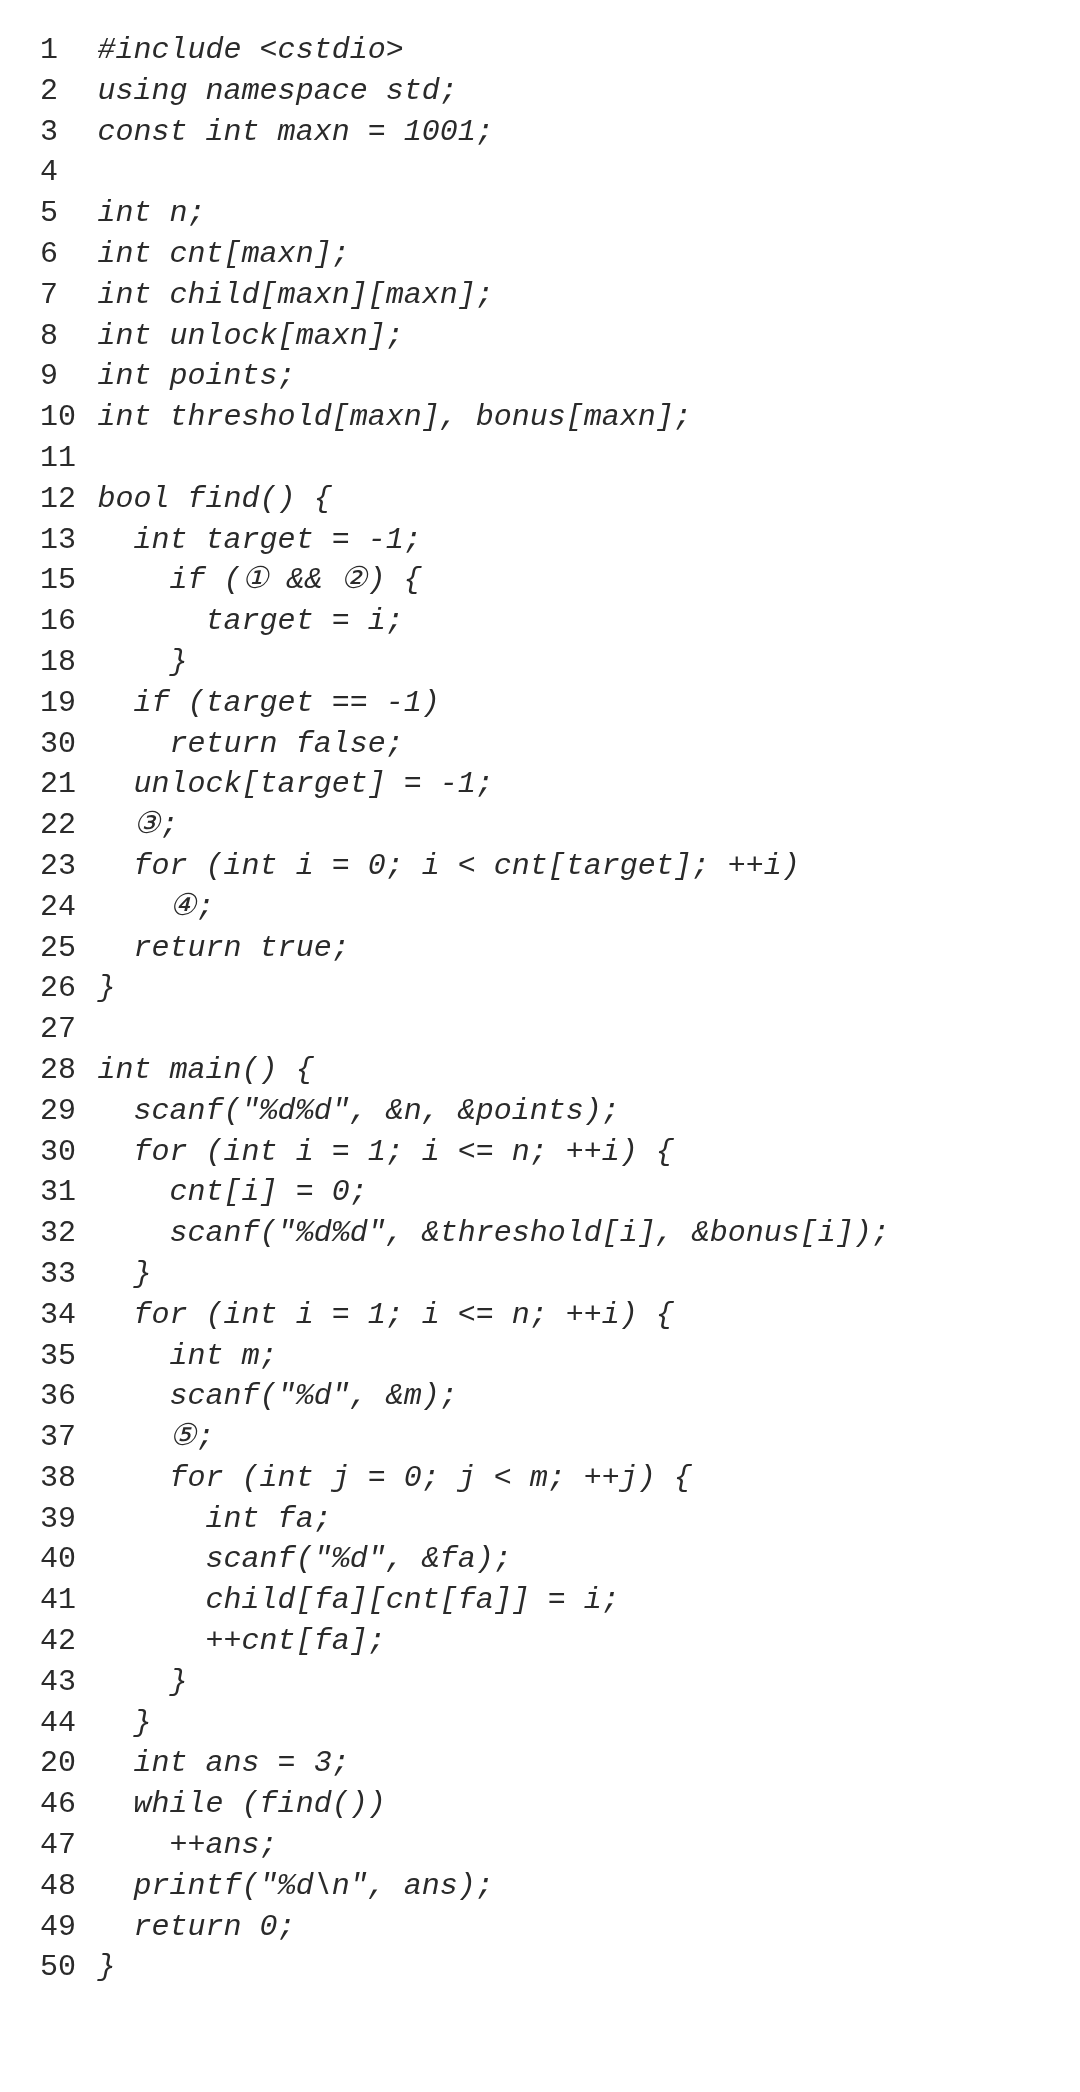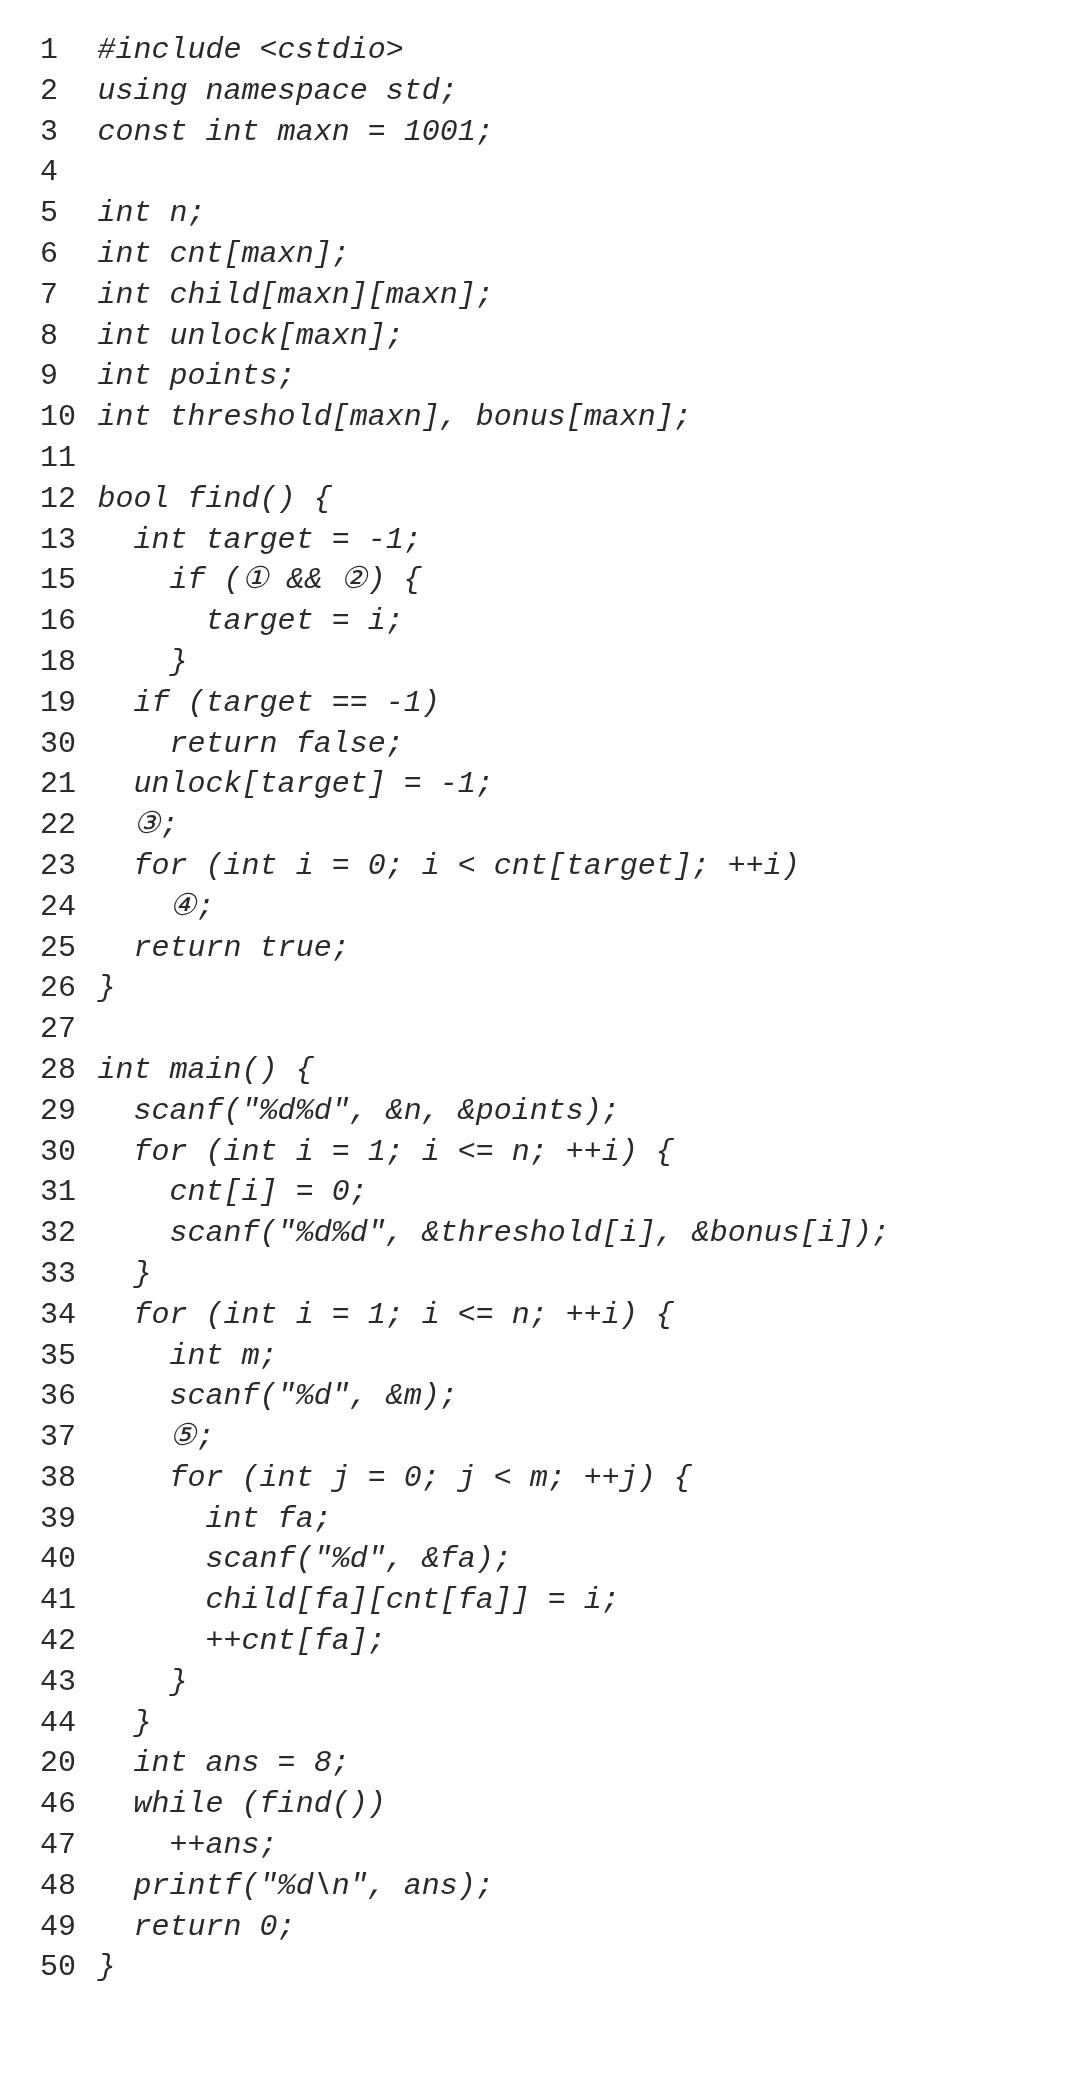--- a/index.html
+++ b/index.html
@@ -81,20 +81,20 @@
       <div class="code-line"><span class="ln">35</span><span class="code">    int m;</span></div>
       <div class="code-line"><span class="ln">36</span><span class="code">    scanf("%d", &amp;m);</span></div>
       <div class="code-line"><span class="ln">37</span><span class="code"><span>    </span><span class="circ">⑤</span><span>;</span></span></div>
       <div class="code-line"><span class="ln">38</span><span class="code">    for (int j = 0; j &lt; m; ++j) {</span></div>
       <div class="code-line"><span class="ln">39</span><span class="code">      int fa;</span></div>
       <div class="code-line"><span class="ln">40</span><span class="code">      scanf("%d", &amp;fa);</span></div>
       <div class="code-line"><span class="ln">41</span><span class="code">      child[fa][cnt[fa]] = i;</span></div>
       <div class="code-line"><span class="ln">42</span><span class="code">      ++cnt[fa];</span></div>
       <div class="code-line"><span class="ln">43</span><span class="code">    }</span></div>
       <div class="code-line"><span class="ln">44</span><span class="code">  }</span></div>
-      <div class="code-line"><span class="ln">20</span><span class="code">  int ans = 8;</span></div>
+      <div class="code-line"><span class="ln">20</span><span class="code">  int ans = 3;</span></div>
       <div class="code-line"><span class="ln">46</span><span class="code">  while (find())</span></div>
       <div class="code-line"><span class="ln">47</span><span class="code">    ++ans;</span></div>
       <div class="code-line"><span class="ln">48</span><span class="code">  printf("%d\n", ans);</span></div>
       <div class="code-line"><span class="ln">49</span><span class="code">  return 0;</span></div>
       <div class="code-line"><span class="ln">50</span><span class="code">}</span></div>
     </div>
 </div>
 
 </body></html>

